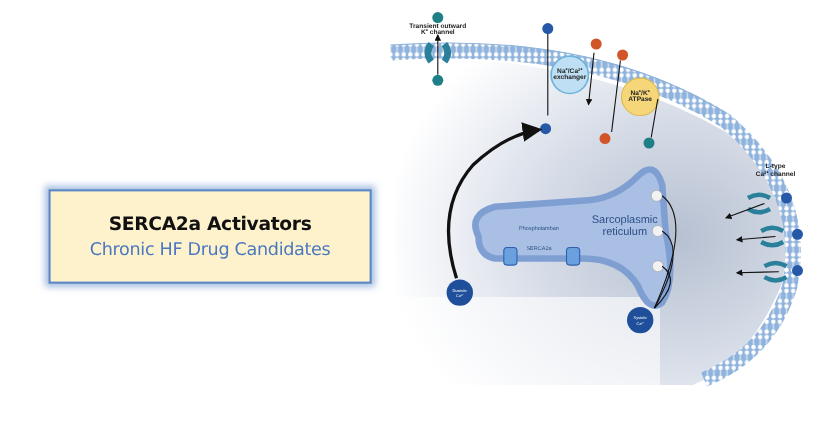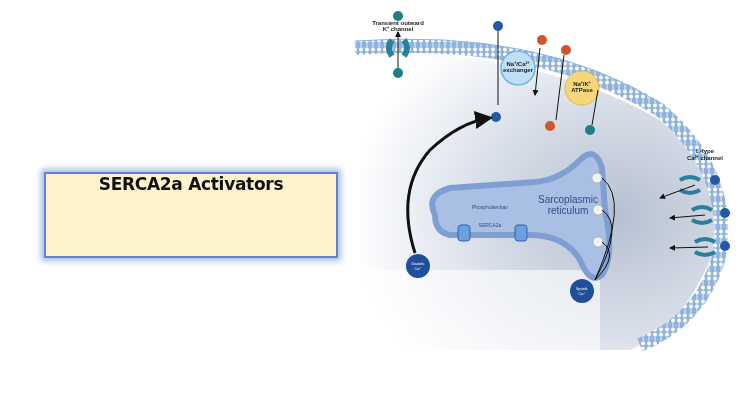--- a/index.html
+++ b/index.html
@@ -1,36 +1,37 @@
 <!DOCTYPE html>
 <html><head>
 <meta charset="utf-8">
 <style>
   html, body { margin: 0; padding: 0; }
   body { width: 752px; height: 400px; background: #ffffff; position: relative; overflow: hidden; font-family: "Liberation Sans", sans-serif; }
   .title-box {
     position: absolute; left: 44px; top: 172px; width: 290px; height: 82px;
     background: #fdf2cc; border: 2px solid #5b87c9;
     box-shadow: 0 0 6px 3px rgba(91,135,201,0.55);
-    display: flex; flex-direction: column; align-items: center; 
+    display: flex; flex-direction: column; align-items: center; justify-content: center;
     font-family: "DejaVu Sans", sans-serif;
   }
   .title-box .t1 { font-size: 17px; font-weight: bold; color: #111; letter-spacing: -0.3px; }
   .title-box .t2 { font-size: 16px; color: #4a78c0; margin-top: 3px; letter-spacing: -0.3px; }
   svg.diagram { position: absolute; left: 340px; top: 10px; }
   .lbl { font-family: "Liberation Sans", sans-serif; font-size: 6px; fill: #222; font-weight: bold; }
   .ionlbl { font-family: "Liberation Sans", sans-serif; font-size: 3.5px; fill: #fff; }
   .srlbl { font-family: "Liberation Sans", sans-serif; font-size: 10px; fill: #2d4e85; }
   .smlbl { font-family: "Liberation Sans", sans-serif; font-size: 5px; fill: #2d4e85; }
 </style>
 </head>
 <body>
 
 <div class="title-box">
   <div class="t1">SERCA2a Activators</div>
+  <div class="t2">Chronic HF Drug Candidates</div>
 </div>
 
 <svg class="diagram" width="400" height="350" viewBox="0 0 400 350">
   <defs>
     <radialGradient id="cyto" cx="0.72" cy="0.55" r="0.75">
       <stop offset="0" stop-color="#aeb9cc"></stop>
       <stop offset="0.55" stop-color="#d7dde8"></stop>
       <stop offset="1" stop-color="#ffffff"></stop>
     </radialGradient>
     <pattern id="lipid" width="6" height="14" patternUnits="userSpaceOnUse">

